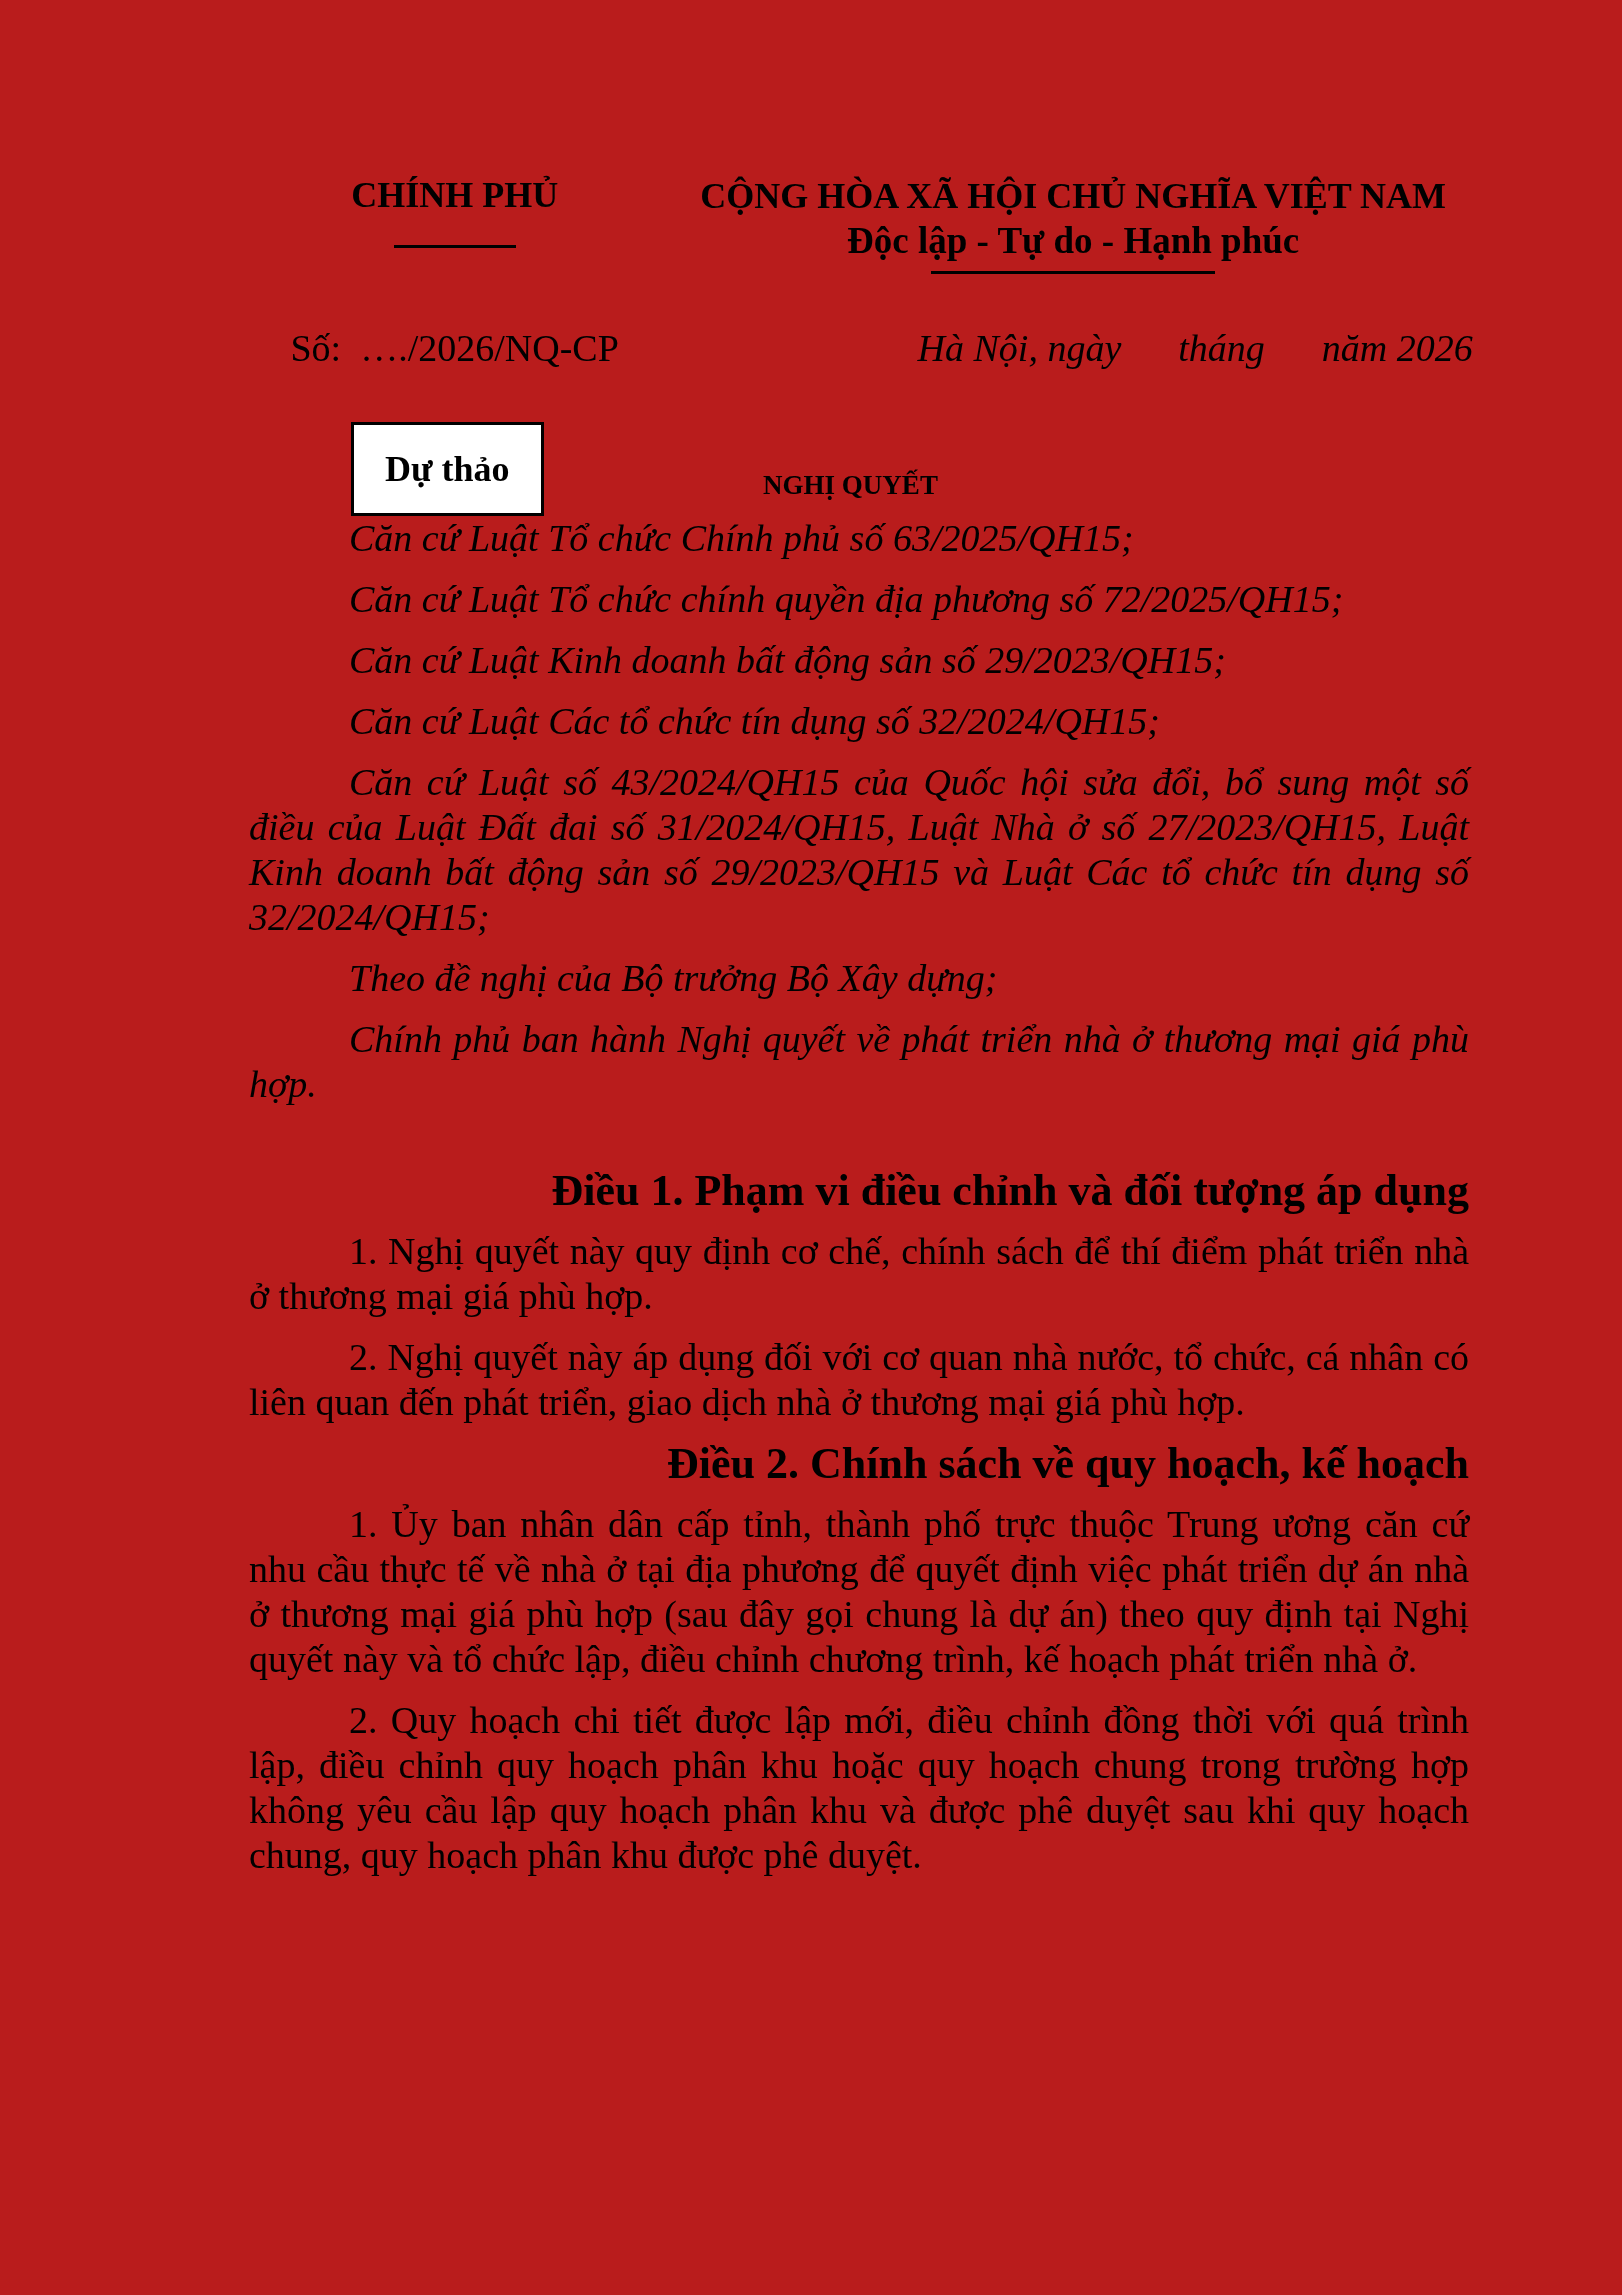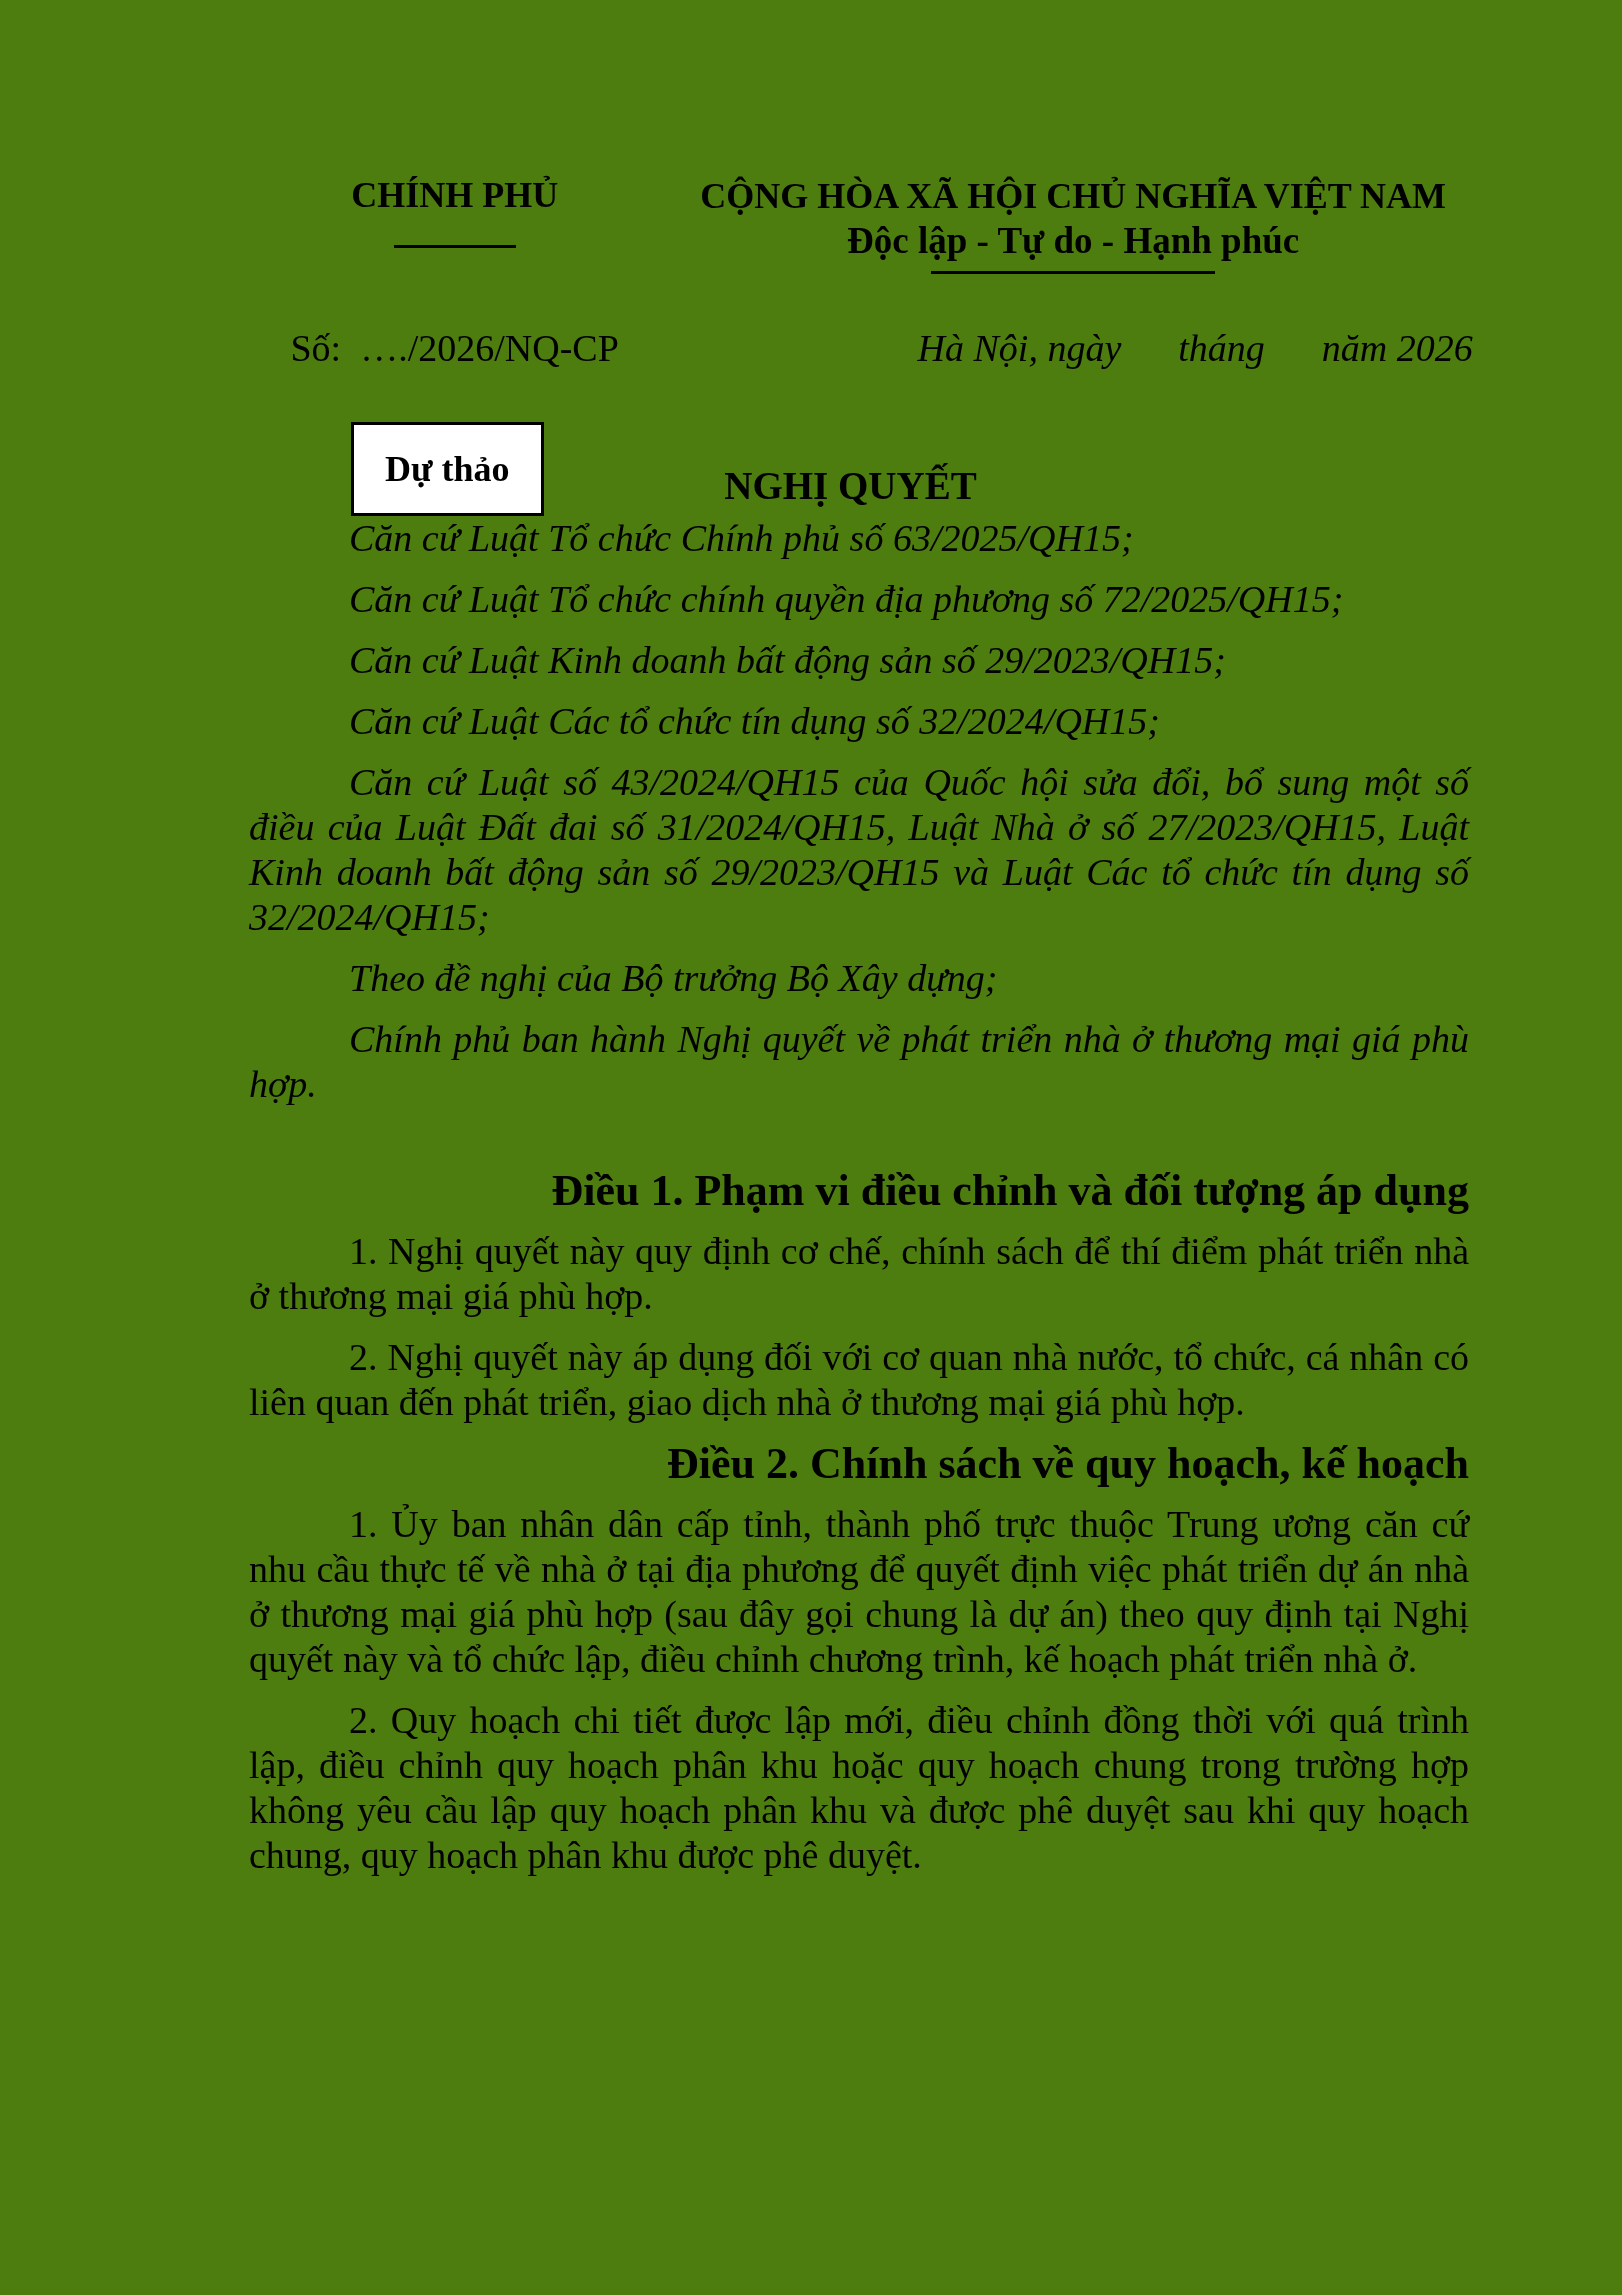--- a/index.html
+++ b/index.html
@@ -1,21 +1,21 @@
 <!DOCTYPE html>
 <html lang="vi" style="font-size:13px"><head>
 <meta charset="utf-8">
 <style>
   html, body { margin: 0; padding: 0; background: #ffffff; }
   .page {
     position: relative;
     width: 1623px;
     height: 2295px;
     margin: 0 auto;
-    background: #4d7c0f;
+    background: #b91c1c;
     color: #000000;
     font-family: "Liberation Serif", "DejaVu Serif", serif;
     font-size: 38px;
     line-height: 45px;
     box-sizing: border-box;
     padding: 174px 154px 0 232px;
     overflow: hidden;
   }
 
   
@@ -46,21 +46,21 @@
   
   .title-block { position: relative; margin-top: 51px; }
   .draft-box {
     position: absolute; left: 119px; top: 0;
     border: 3.2px solid #000;
     padding: 23px 31px;
     font-weight: bold; font-size: 36px; line-height: 42px;
     background: #fff;
   }
   .doc-title {
-    text-align: center; font-weight: bold; font-size: 39px; line-height: 45px;
+    text-align: center; font-weight: bold; font-size: 27px; line-height: 45px;
     padding-top: 41px; margin: 0 0 8px 0;
   }
   .doc-subtitle {
     text-align: center; font-weight: bold; font-size: 39px; line-height: 45px;
     margin: 0 0 77px 0;
   }
 
   
   .body p {
     margin: 0 0 16px 17px;

